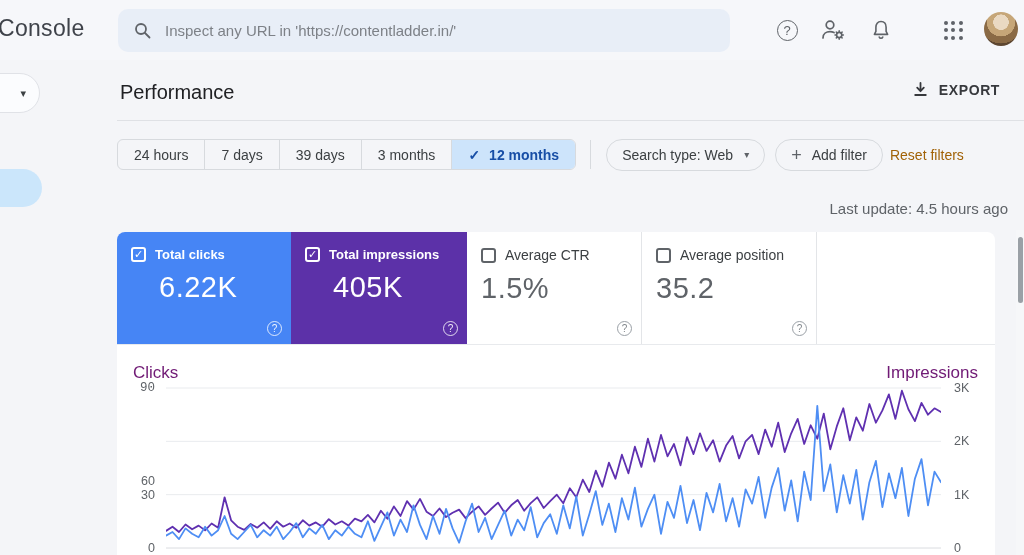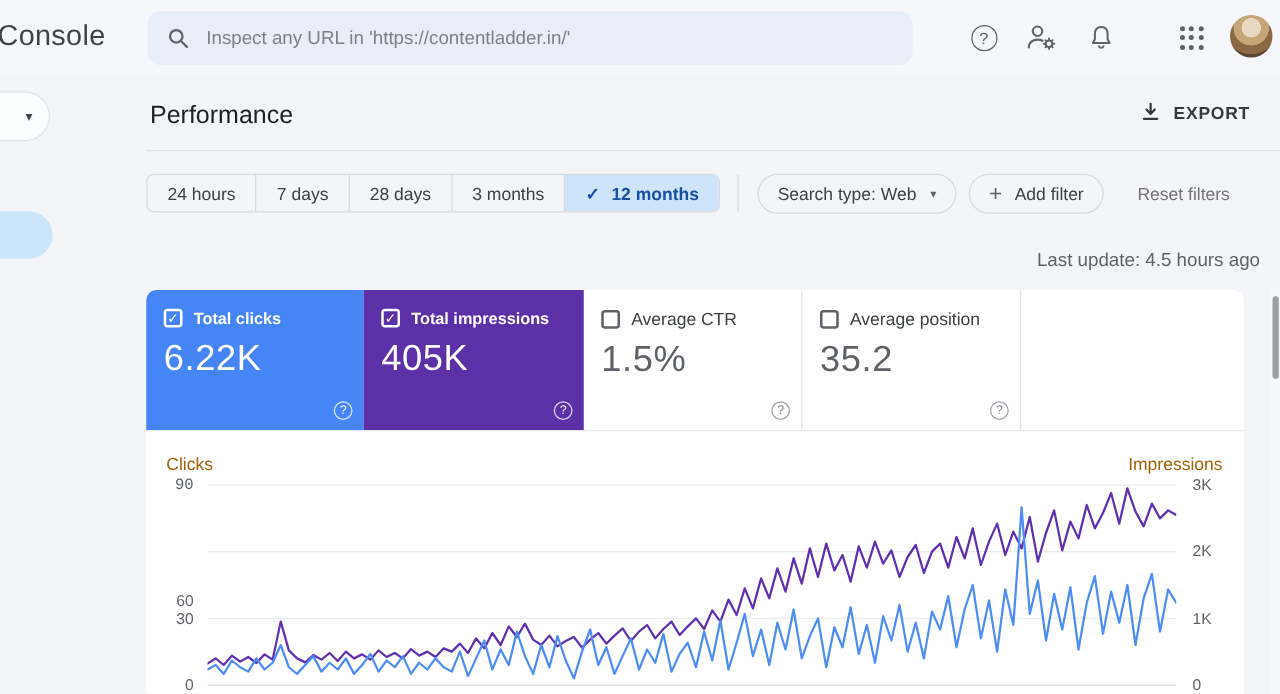--- a/index.html
+++ b/index.html
@@ -34,50 +34,50 @@
   .seg-group { display:flex; height:31px; border:1px solid #d7dade; border-radius:6px; overflow:hidden; }
   .seg { display:flex; align-items:center; padding:0 16px; font-size:14px; color:#3c4043; border-right:1px solid #d7dade; cursor:pointer; white-space:nowrap; }
   .seg:last-child { border-right:none; }
   .seg.selected { background:#cde4fb; color:#174ea6; font-weight:bold; gap:9px; }
   .seg.selected .chk { font-size:14px; }
   .v-div { width:1px; height:29px; background:#d7dade; margin:0 15px 0 14px; }
   .chip { display:flex; align-items:center; height:32px; border:1px solid #d7dade; border-radius:16px; padding:0 15px; font-size:14px; color:#3c4043; cursor:pointer; white-space:nowrap; }
   .chip .dd { margin-left:11px; font-size:10px; color:#5f6368; }
   .chip .plus { margin-right:10px; font-size:18px; color:#5f6368; line-height:1; }
   .chip + .chip { margin-left:10px; }
-  .reset-link { margin-left:27px; font-size:14px; color:#737373; cursor:pointer; white-space:nowrap;text-align:right; }
+  .reset-link { margin-left:7px; font-size:14px; color:#a16207; cursor:pointer; white-space:nowrap;text-align:right; }
 
   .last-update { position:absolute; right:16px; top:200px; font-size:15px; color:#5f6368; }
 
   
   .panel { position:absolute; left:117px; top:232px; width:878px; height:323px; background:#ffffff; border-radius:8px 8px 0 0; }
   .cards-row { display:flex; height:113px; border-bottom:1px solid #e8eaed; }
   .mcard { position:relative; width:175px; padding:15px 14px; cursor:pointer; }
   .mcard.blue { width:174px; background:#4685f5; border-radius:8px 0 0 0; }
   .mcard.purple { width:176px; background:#5c31a8; }
   .mcard.white { border-right:1px solid #e3e5e8; }
   .mcard.white:last-of-type { border-right:1px solid #e3e5e8; }
   .card-top { display:flex; align-items:center; gap:9px; }
   .cbx { width:15px; height:15px; border-radius:3px; flex:0 0 auto; display:flex; align-items:center; justify-content:center; font-size:11px; }
   .mcard.blue .cbx, .mcard.purple .cbx { border:2px solid #ffffff; color:#ffffff; }
   .mcard.white .cbx { border:2px solid #5f6368; color:transparent; }
   .card-label { font-size:13px; font-weight:bold; }
   .mcard.blue .card-label, .mcard.purple .card-label { color:#ffffff; }
   .mcard.white .card-label { color:#3c4043; font-weight:normal; font-size:14px; }
   .card-value { margin-top:9px; font-size:29px; letter-spacing:.5px; }
-  .mcard.blue .card-value, .mcard.purple .card-value { color:#ffffff; }
+  .mcard.blue .card-value, .mcard.purple .card-value { color:#ffffff;margin-left:28px; }
   .mcard.white .card-value { color:#5f6368; }
   .card-help { position:absolute; right:9px; bottom:8px; width:15px; height:15px; border-radius:50%; display:flex; align-items:center; justify-content:center; font-size:10px; cursor:pointer; }
   .mcard.blue .card-help, .mcard.purple .card-help { border:1.4px solid rgba(255,255,255,.8); color:rgba(255,255,255,.9); }
   .mcard.white .card-help { border:1.4px solid #9aa0a6; color:#80868b; }
   .cards-filler { flex:1; }
 
   
   .chart-area { position:relative; height:209px; }
-  .axis-title { position:absolute; font-size:14px; color:#a16207; top:18px; }
+  .axis-title { position:absolute; font-size:17px; color:#701a75; top:18px; }
   .axis-title.left { left:16px; }
   .axis-title.right { right:17px; }
   .tick-label { position:absolute; font-size:12.5px; color:#5f6368; transform:translateY(-50%); }
   .plot { position:absolute; left:49px; top:35px; width:775px; height:169px; }
 
   
   .scroll-track { position:absolute; right:0; top:230px; width:8px; height:325px; background:#f6f7f9; }
   .scroll-thumb { position:absolute; right:1px; top:237px; width:5px; height:66px; background:#9aa0a6; border-radius:3px; cursor:pointer; }
 </style>
 </head>
@@ -157,21 +157,21 @@
 
 <div class="filters-row">
   <div class="seg-group">
     <div class="seg">
         <span>24 hours</span>
       </div>
     <div class="seg">
         <span>7 days</span>
       </div>
     <div class="seg">
-        <span>28 days</span>
+        <span>39 days</span>
       </div>
     <div class="seg">
         <span>3 months</span>
       </div>
     <div class="seg selected">
       <span class="chk">✓</span>
       <span>12 months</span>
     </div>
   </div>
   <div class="v-div"></div>

